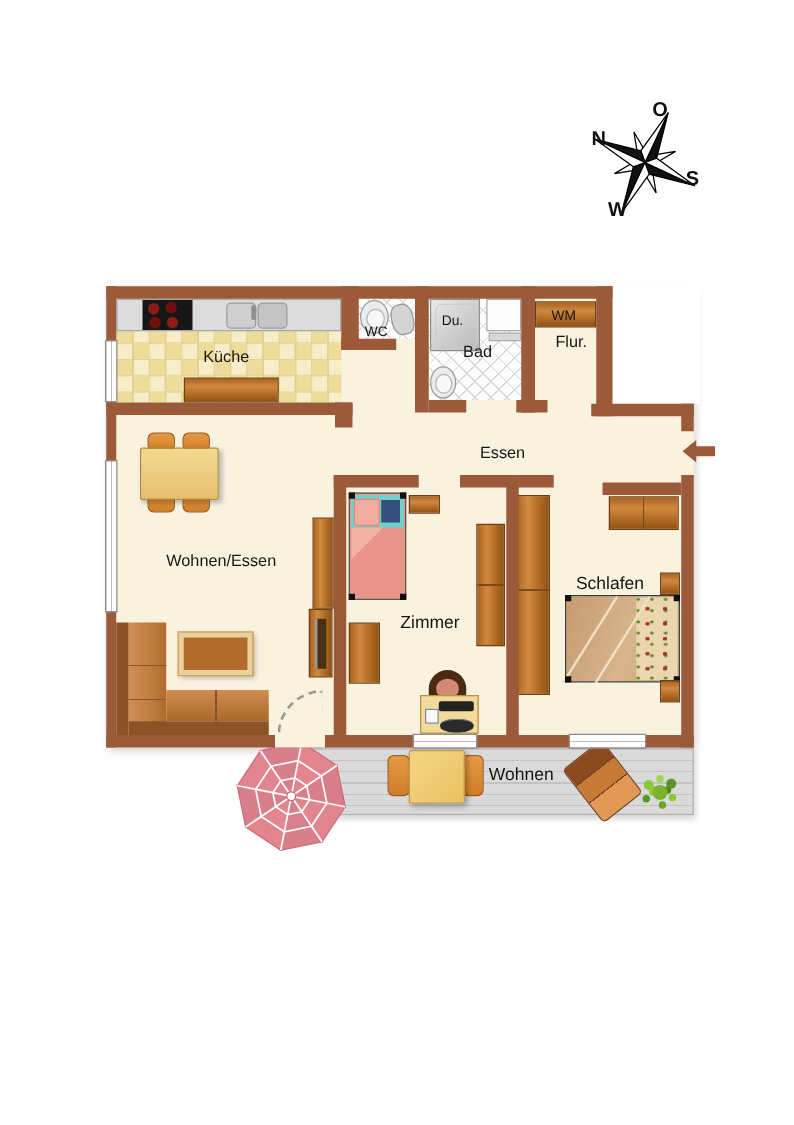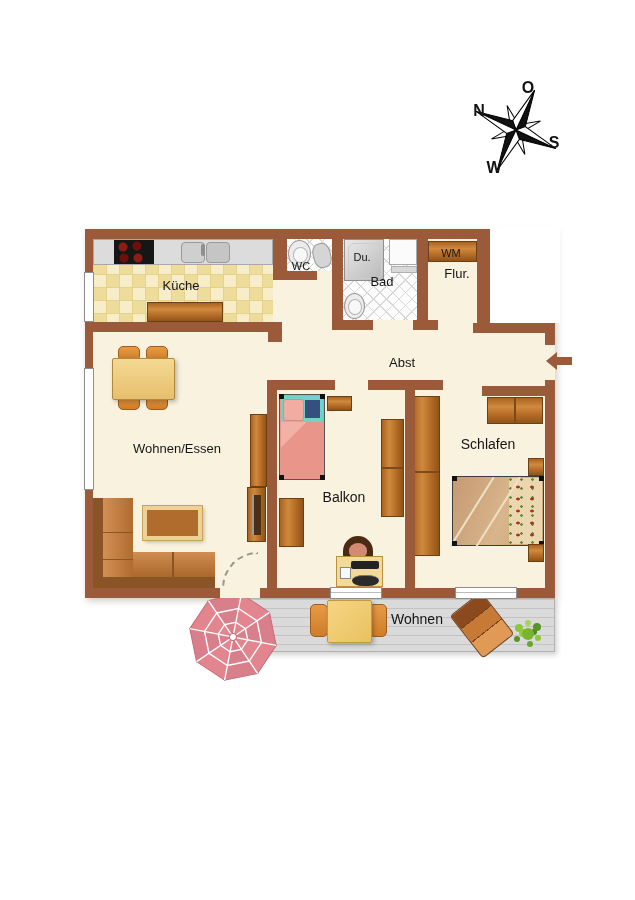--- a/index.html
+++ b/index.html
@@ -192,24 +192,24 @@
 
   <div class="abs" style="left:556px;top:357px;width:16px;height:8px;background:#9b5b3b;"></div>
   <div class="abs" style="left:546px;top:352px;width:0;height:0;border-top:9px solid transparent;border-bottom:9px solid transparent;border-right:11px solid #9b5b3b;"></div>
 
   <div class="label" style="left:181px;top:285px;">Küche</div>
   <div class="label small" style="left:301px;top:266px;text-align:center;">WC</div>
   <div class="label small" style="left:362px;top:257px;">Du.</div>
   <div class="label" style="left:382px;top:281px;">Bad</div>
   <div class="label small" style="left:403px;top:253px;margin-left:48px;">WM</div>
   <div class="label" style="left:457px;top:273px;">Flur.</div>
-  <div class="label" style="left:402px;top:362px;">Abst</div>
+  <div class="label" style="left:402px;top:362px;">Essen</div>
   <div class="label" style="left:177px;top:448px;">Wohnen/Essen</div>
-  <div class="label big" style="left:344px;top:497px;">Balkon</div>
-  <div class="label big" style="left:488px;top:444px;">Schlafen</div>
+  <div class="label big" style="left:344px;top:497px;">Zimmer</div>
+  <div class="label big" style="left:488px;top:466px;">Schlafen</div>
   <div class="label big" style="left:417px;top:619px;">Wohnen</div>
 
   <svg class="abs" style="left:452px;top:66px;" width="130" height="118" viewBox="0 0 130 118">
     <g transform="translate(64,64) rotate(25)">
       <g fill="#ffffff" stroke="#000" stroke-width="1">
         <polygon points="0,-26 4.5,-2 -4.5,-2" transform="rotate(45)"></polygon>
         <polygon points="0,-26 4.5,-2 -4.5,-2" transform="rotate(135)"></polygon>
         <polygon points="0,-26 4.5,-2 -4.5,-2" transform="rotate(225)"></polygon>
         <polygon points="0,-26 4.5,-2 -4.5,-2" transform="rotate(315)"></polygon>
       </g>

